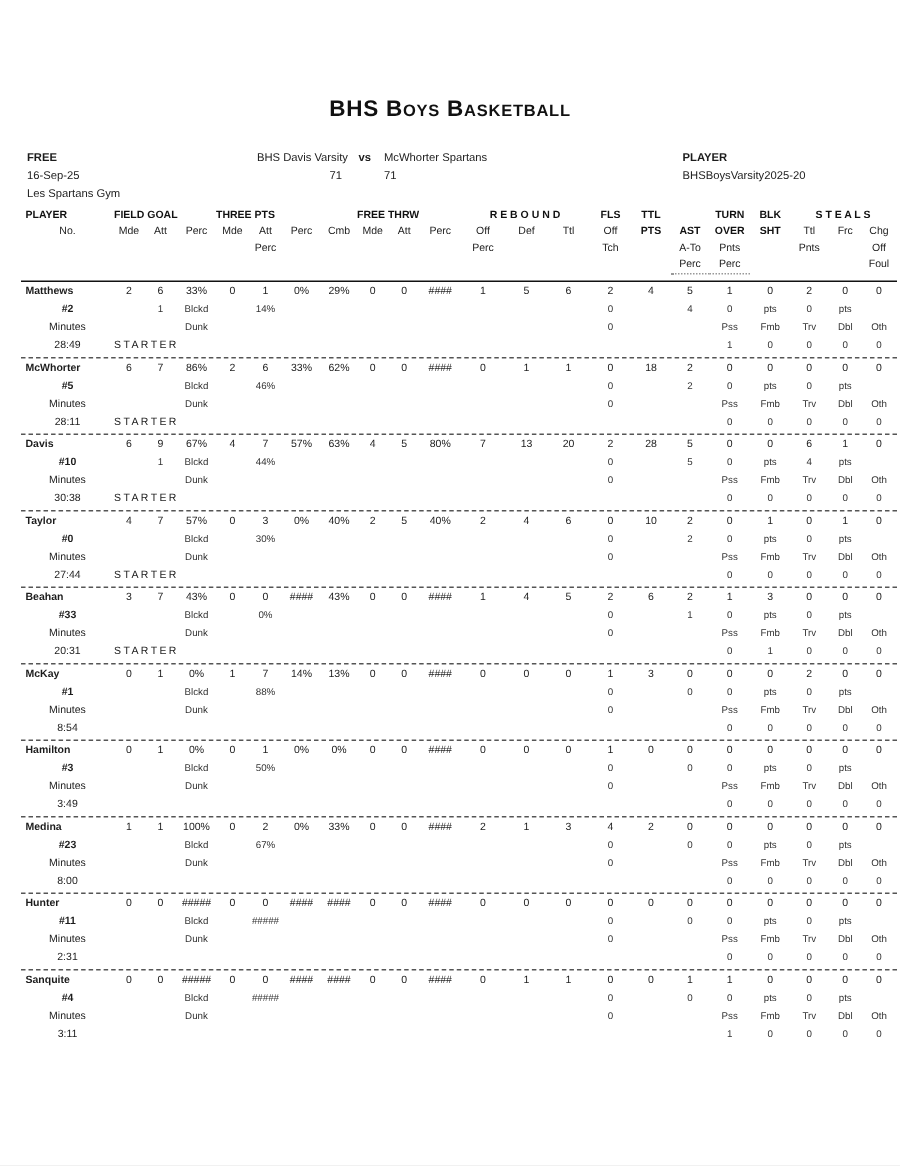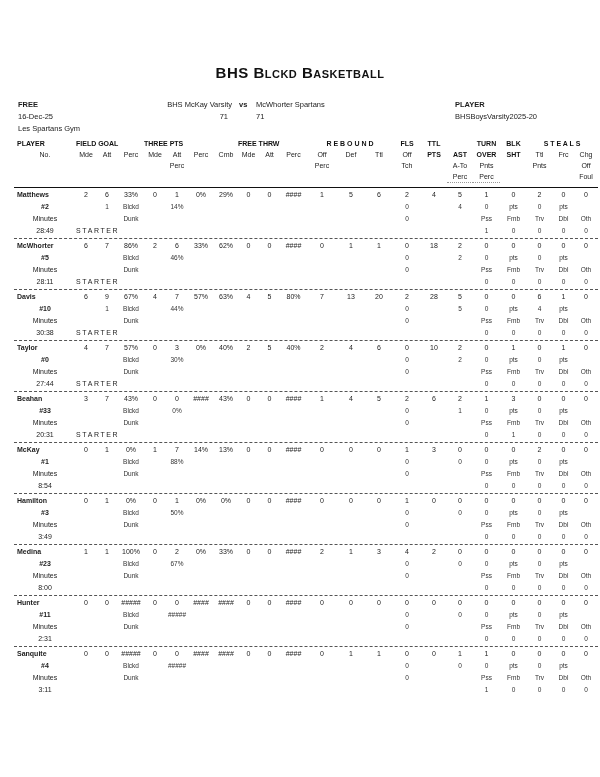--- a/index.html
+++ b/index.html
@@ -32,27 +32,27 @@
   .thead{border-bottom:1.6px solid #111; padding-bottom:5px;}
   .player-block{padding:1px 0;}
   .player-block + .player-block{border-top:1px dashed #555;}
   .dotted-u{border-bottom:1px dotted #999;}
 </style>
 </head>
 <body>
 
 <div class="sheet">
 
-  <div class="abs doc-title">BHS Blckd Basketball</div>
+  <div class="abs doc-title">BHS Boys Basketball</div>
 
   <div class="abs lbl" style="left:18px; top:100px;">FREE</div>
-  <div class="abs val" style="left:18px; top:112px;">16-Dec-25</div>
+  <div class="abs val" style="left:18px; top:112px;">16-Sep-25</div>
   <div class="abs val" style="left:18px; top:124px;">Les Spartans Gym</div>
 
-  <div class="abs val" style="left:132px; top:100px; width:100px; text-align:right;">BHS McKay Varsity</div>
+  <div class="abs val" style="left:132px; top:100px; width:100px; text-align:right;">BHS Davis Varsity</div>
   <div class="abs lbl" style="left:239px; top:100px;">vs</div>
   <div class="abs val" style="left:256px; top:100px;">McWhorter Spartans</div>
   <div class="abs val" style="left:132px; top:112px; width:96px; text-align:right;">71</div>
   <div class="abs val" style="left:256px; top:112px;">71</div>
 
   <div class="abs lbl" style="left:455px; top:100px;">PLAYER</div>
   <div class="abs val" style="left:455px; top:112px;">BHSBoysVarsity2025-20</div>
 
   <div class="stat-table">
 

